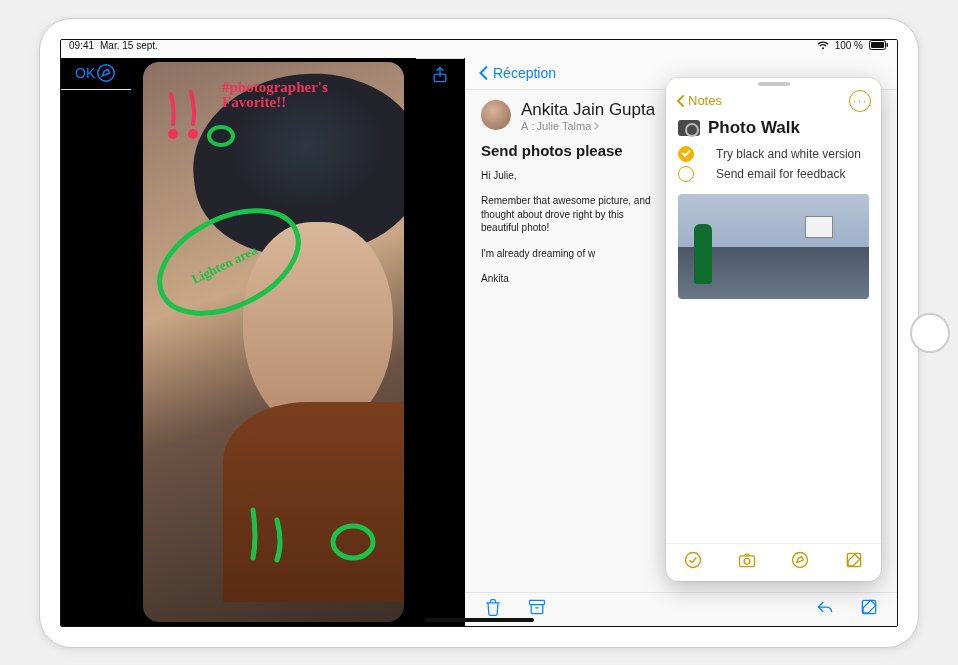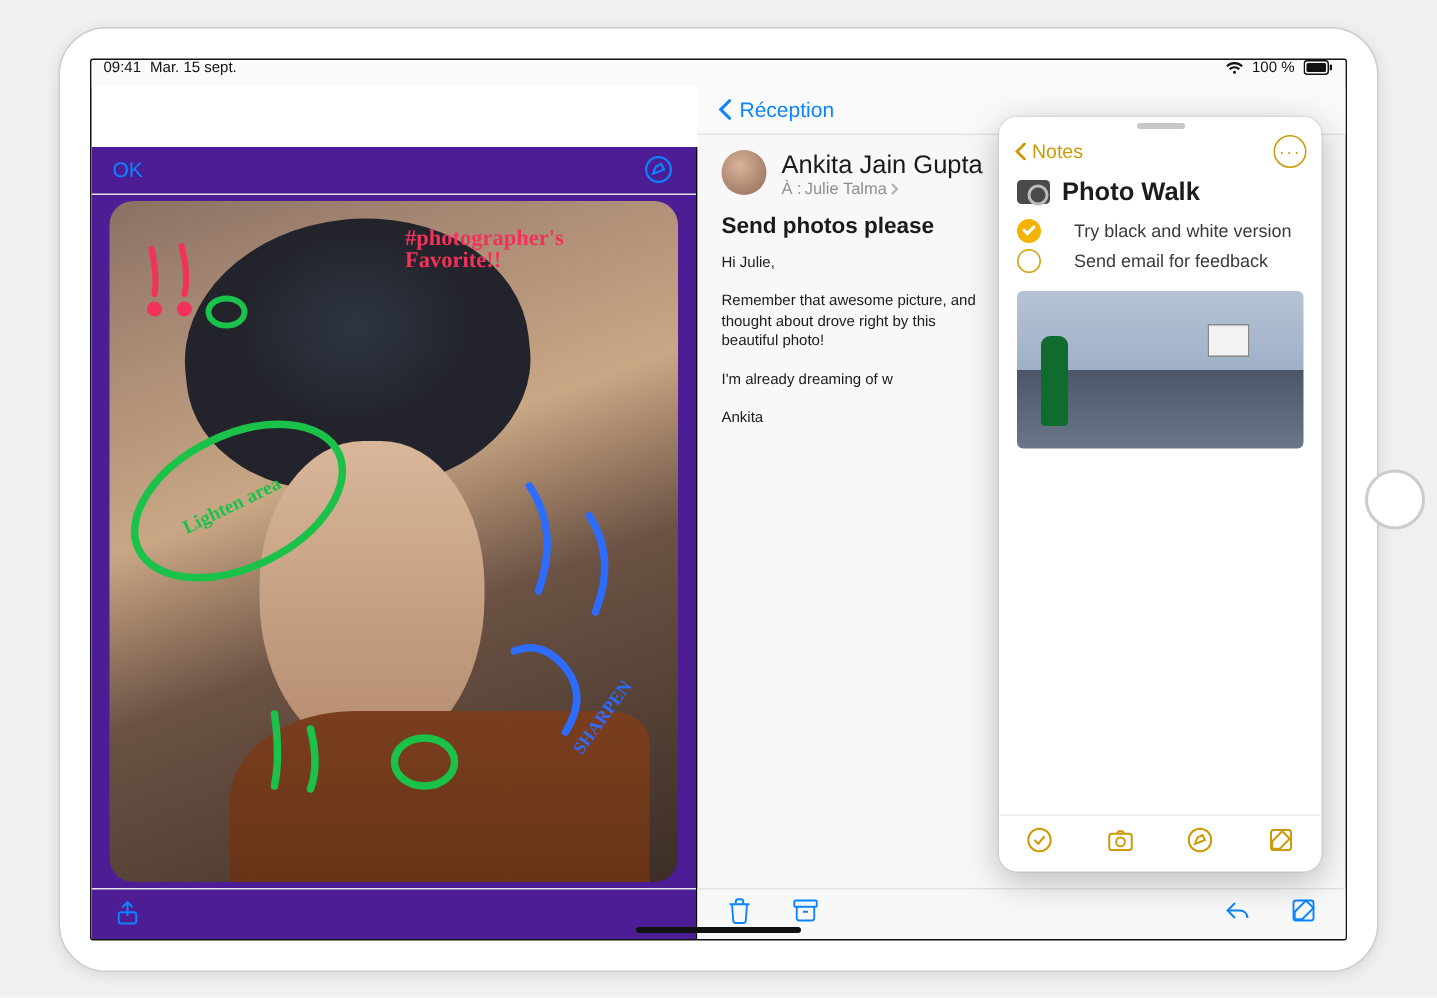--- a/index.html
+++ b/index.html
@@ -61,24 +61,23 @@
   .app-row {
     flex: 1;
     display: flex;
     min-height: 0;
   }
   
   .left-app {
     width: 404px;
     border-right: 1px solid #000;
     display: flex;
-    flex-direction: column;
-    background: #4c1d95;
-    position: relative;
-    margin-top: 40px;
+    flex-direction: row;
+    background: #000000;
+    position: relative;
   }
   .left-header {
     height: 32px;
     display: flex;
     align-items: center;
     justify-content: space-between;
     padding: 0 14px;
     border-bottom: 1px solid #e3e3e3;
     font-size: 14px;
   }

